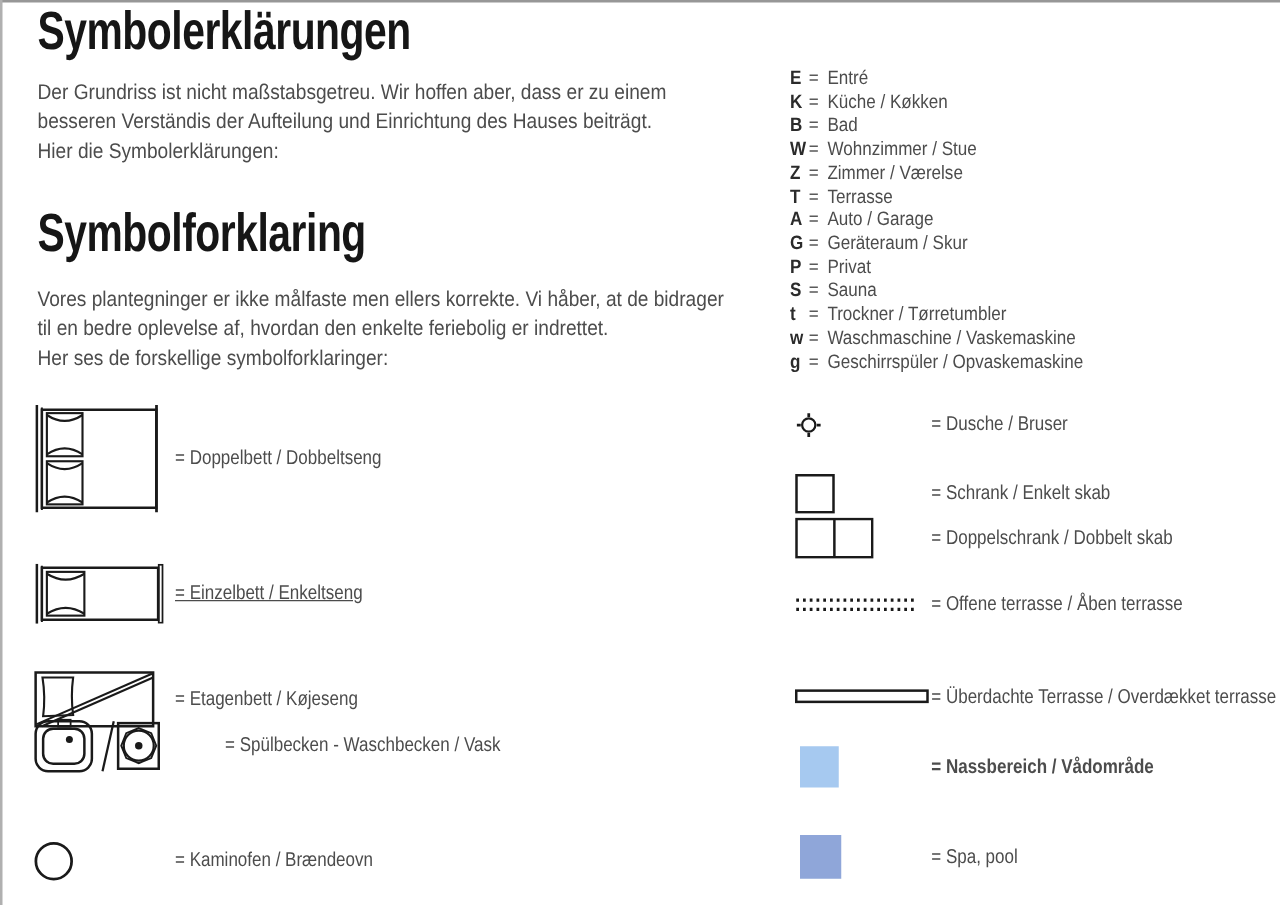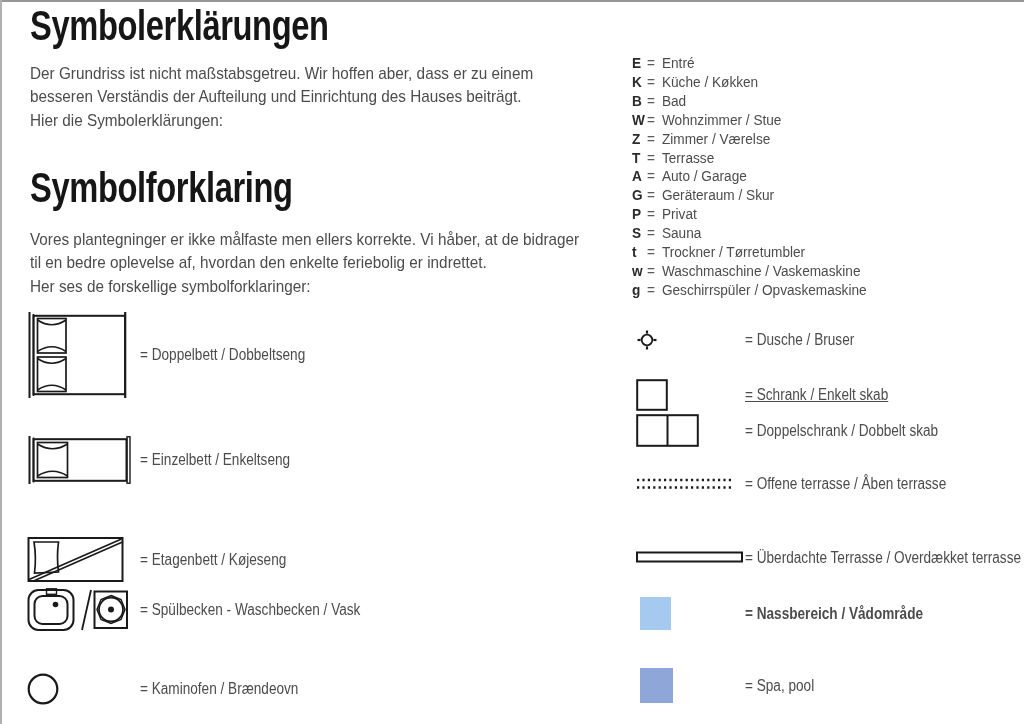--- a/index.html
+++ b/index.html
@@ -42,28 +42,28 @@
   .sym-row .icon-box { display:flex; align-items:center; }
   .sym-row.left  .icon-box { width:113px; }
   .sym-row.right .icon-box { width:109px; }
   .sym-label {
     font-size:16px; color:#4c4c4c; white-space:nowrap;
     transform:scaleX(0.85); transform-origin:0 50%;
   }
   .ink { color:#1a1a1a; }
   svg { display:block; }
 
-  #row-double-bed { top:312px; height:86px; }
-  #row-single-bed { top:436px; height:48px; }
+  #row-double-bed { top:324px; height:86px; }
+  #row-single-bed { top:451px; height:48px;text-decoration:underline; }
   #row-bunk-bed   { top:536px; height:47px; }
-  #row-sink       { top:587px; height:46px; }
+  #row-sink       { top:574px; height:46px;gap:40px; }
   #row-stove      { top:672px; height:34px; }
 
   #row-shower     { top:329px; height:22px; }
-  #row-wardrobe   { top:379px; height:32px;text-decoration:underline; }
+  #row-wardrobe   { top:379px; height:32px; }
   #row-dwardrobe  { top:414px; height:33px; }
   #row-oterrace   { top:476px; height:16px; }
   #row-cterrace   { top:551px; height:13px; }
   #row-wet        { top:597px; height:33px;font-weight:bold; }
   #row-spa        { top:668px; height:35px; }
 
   .swatch-wet { width:31px; height:33px; background:var(--wet_area,#a6c9f0); }
   .swatch-spa { width:33px; height:35px; background:var(--spa_pool,#8fa6d9); }
 </style>
 </head>

